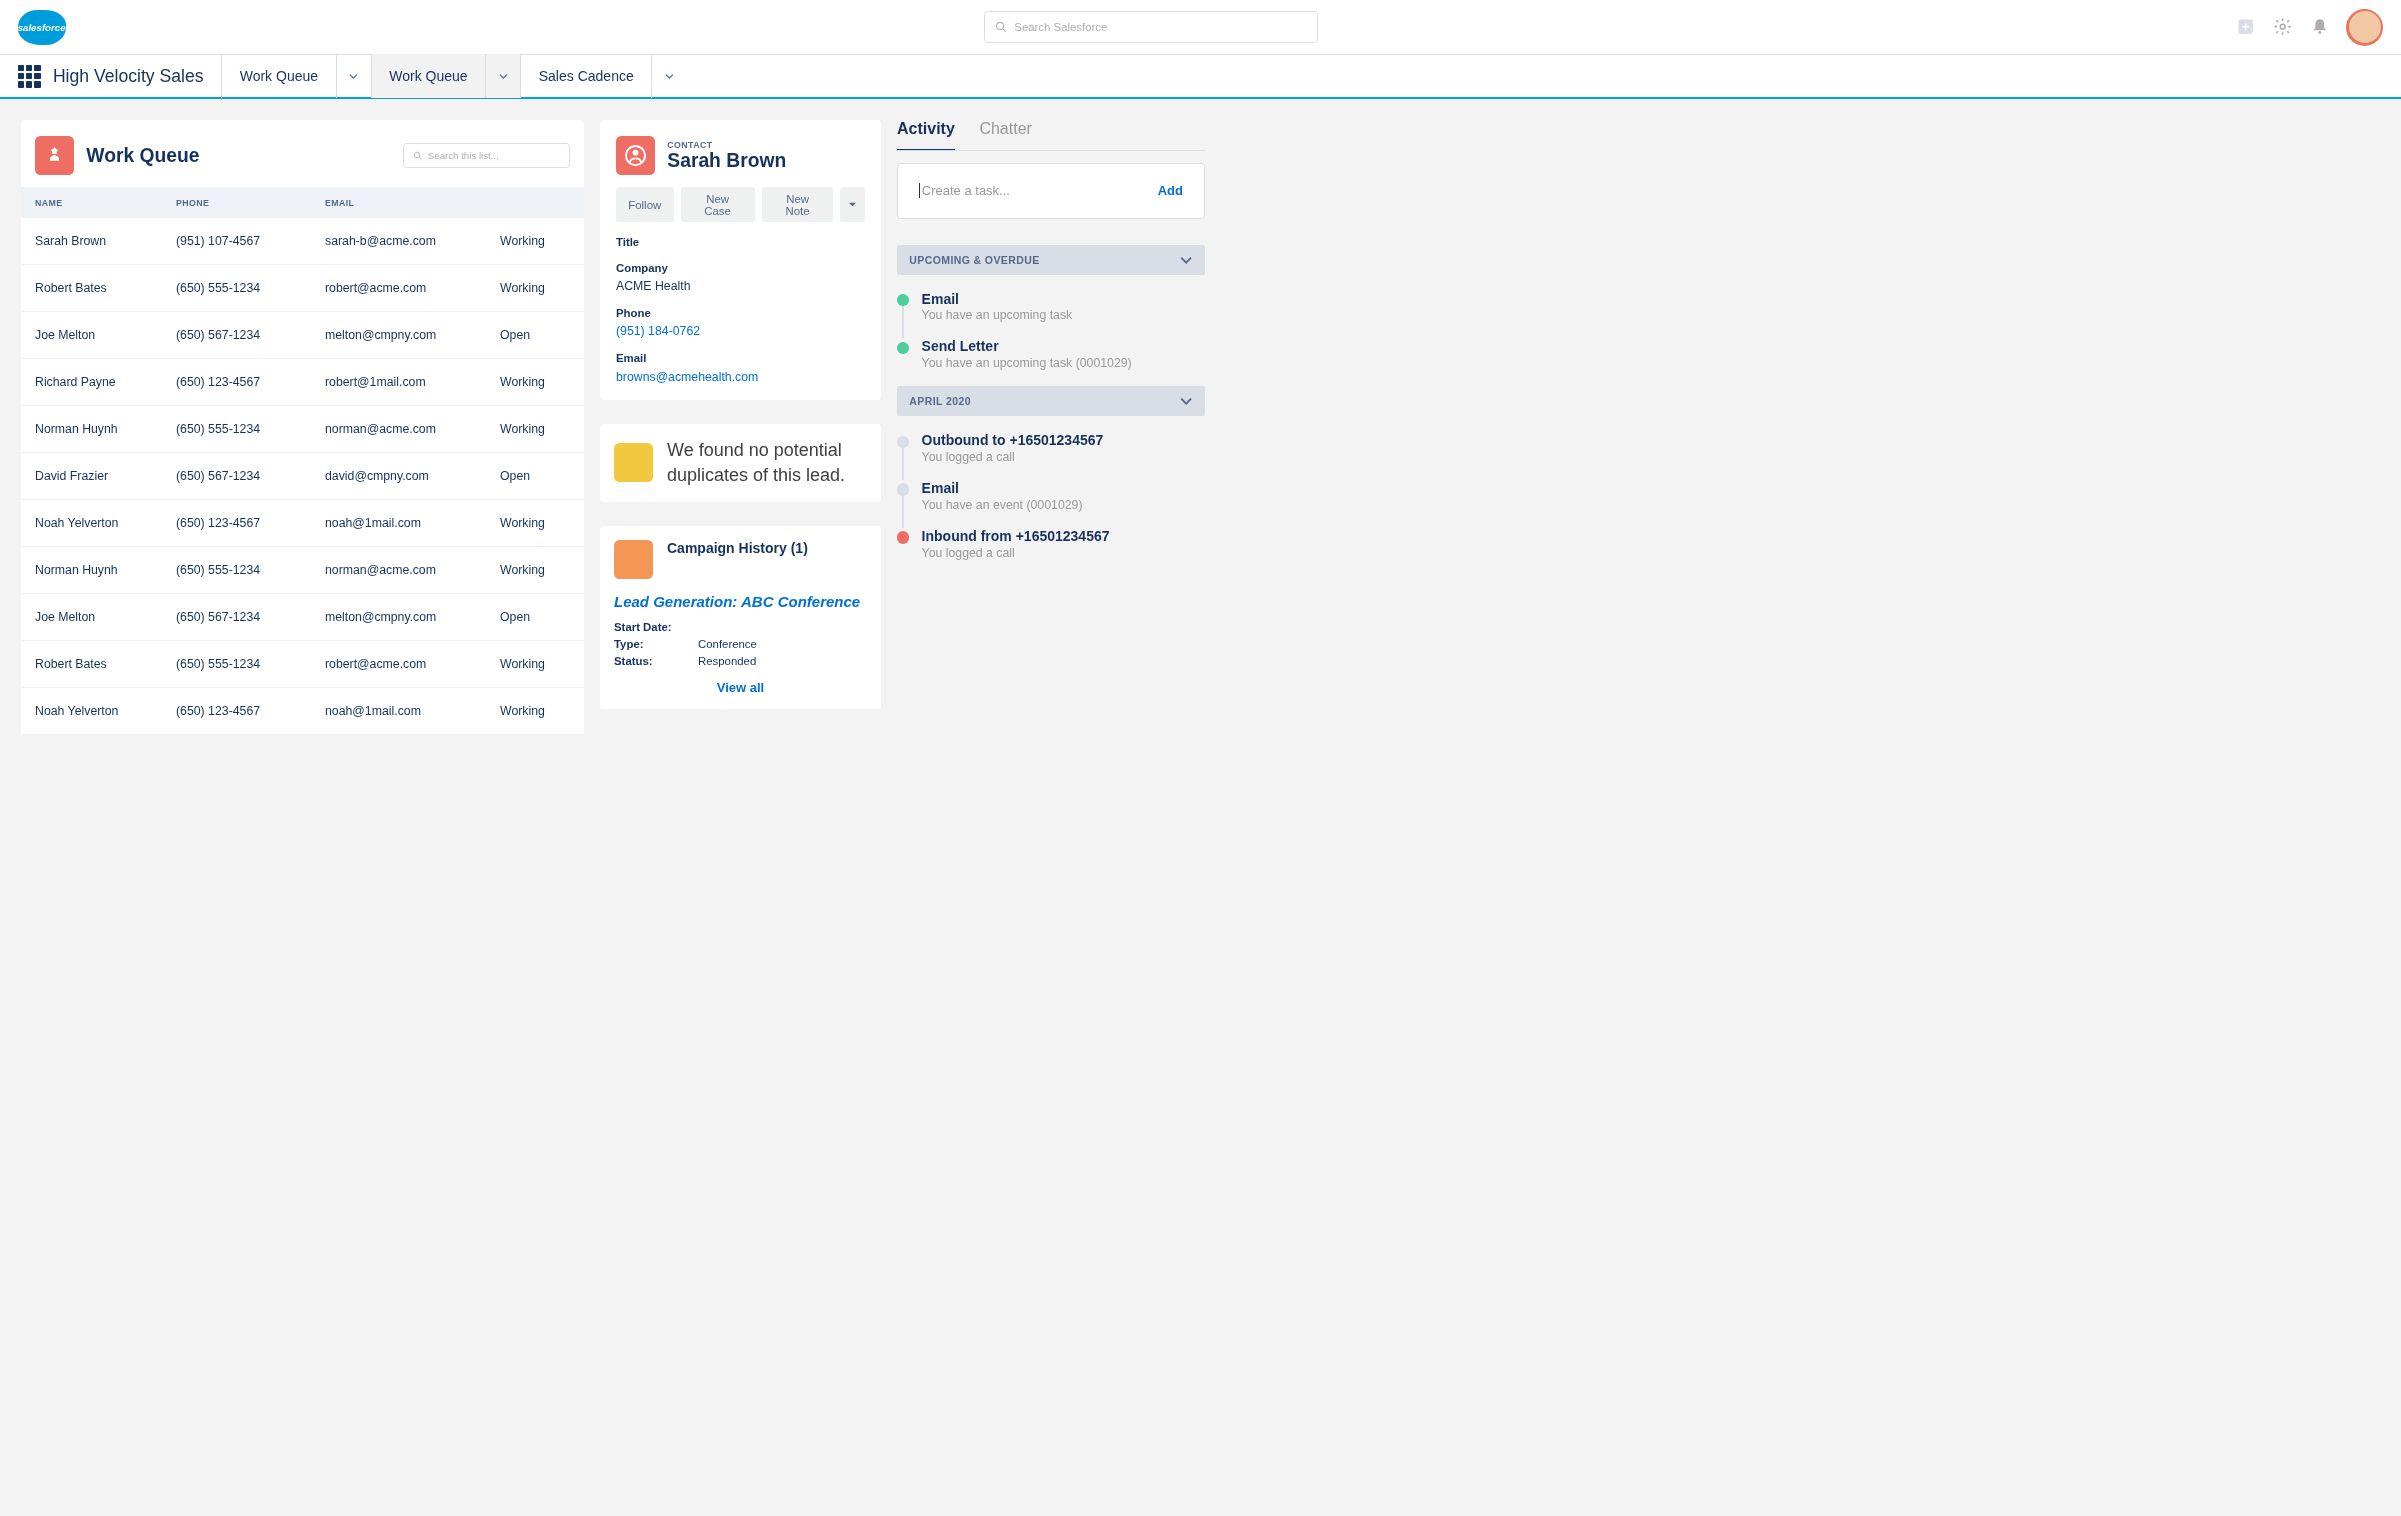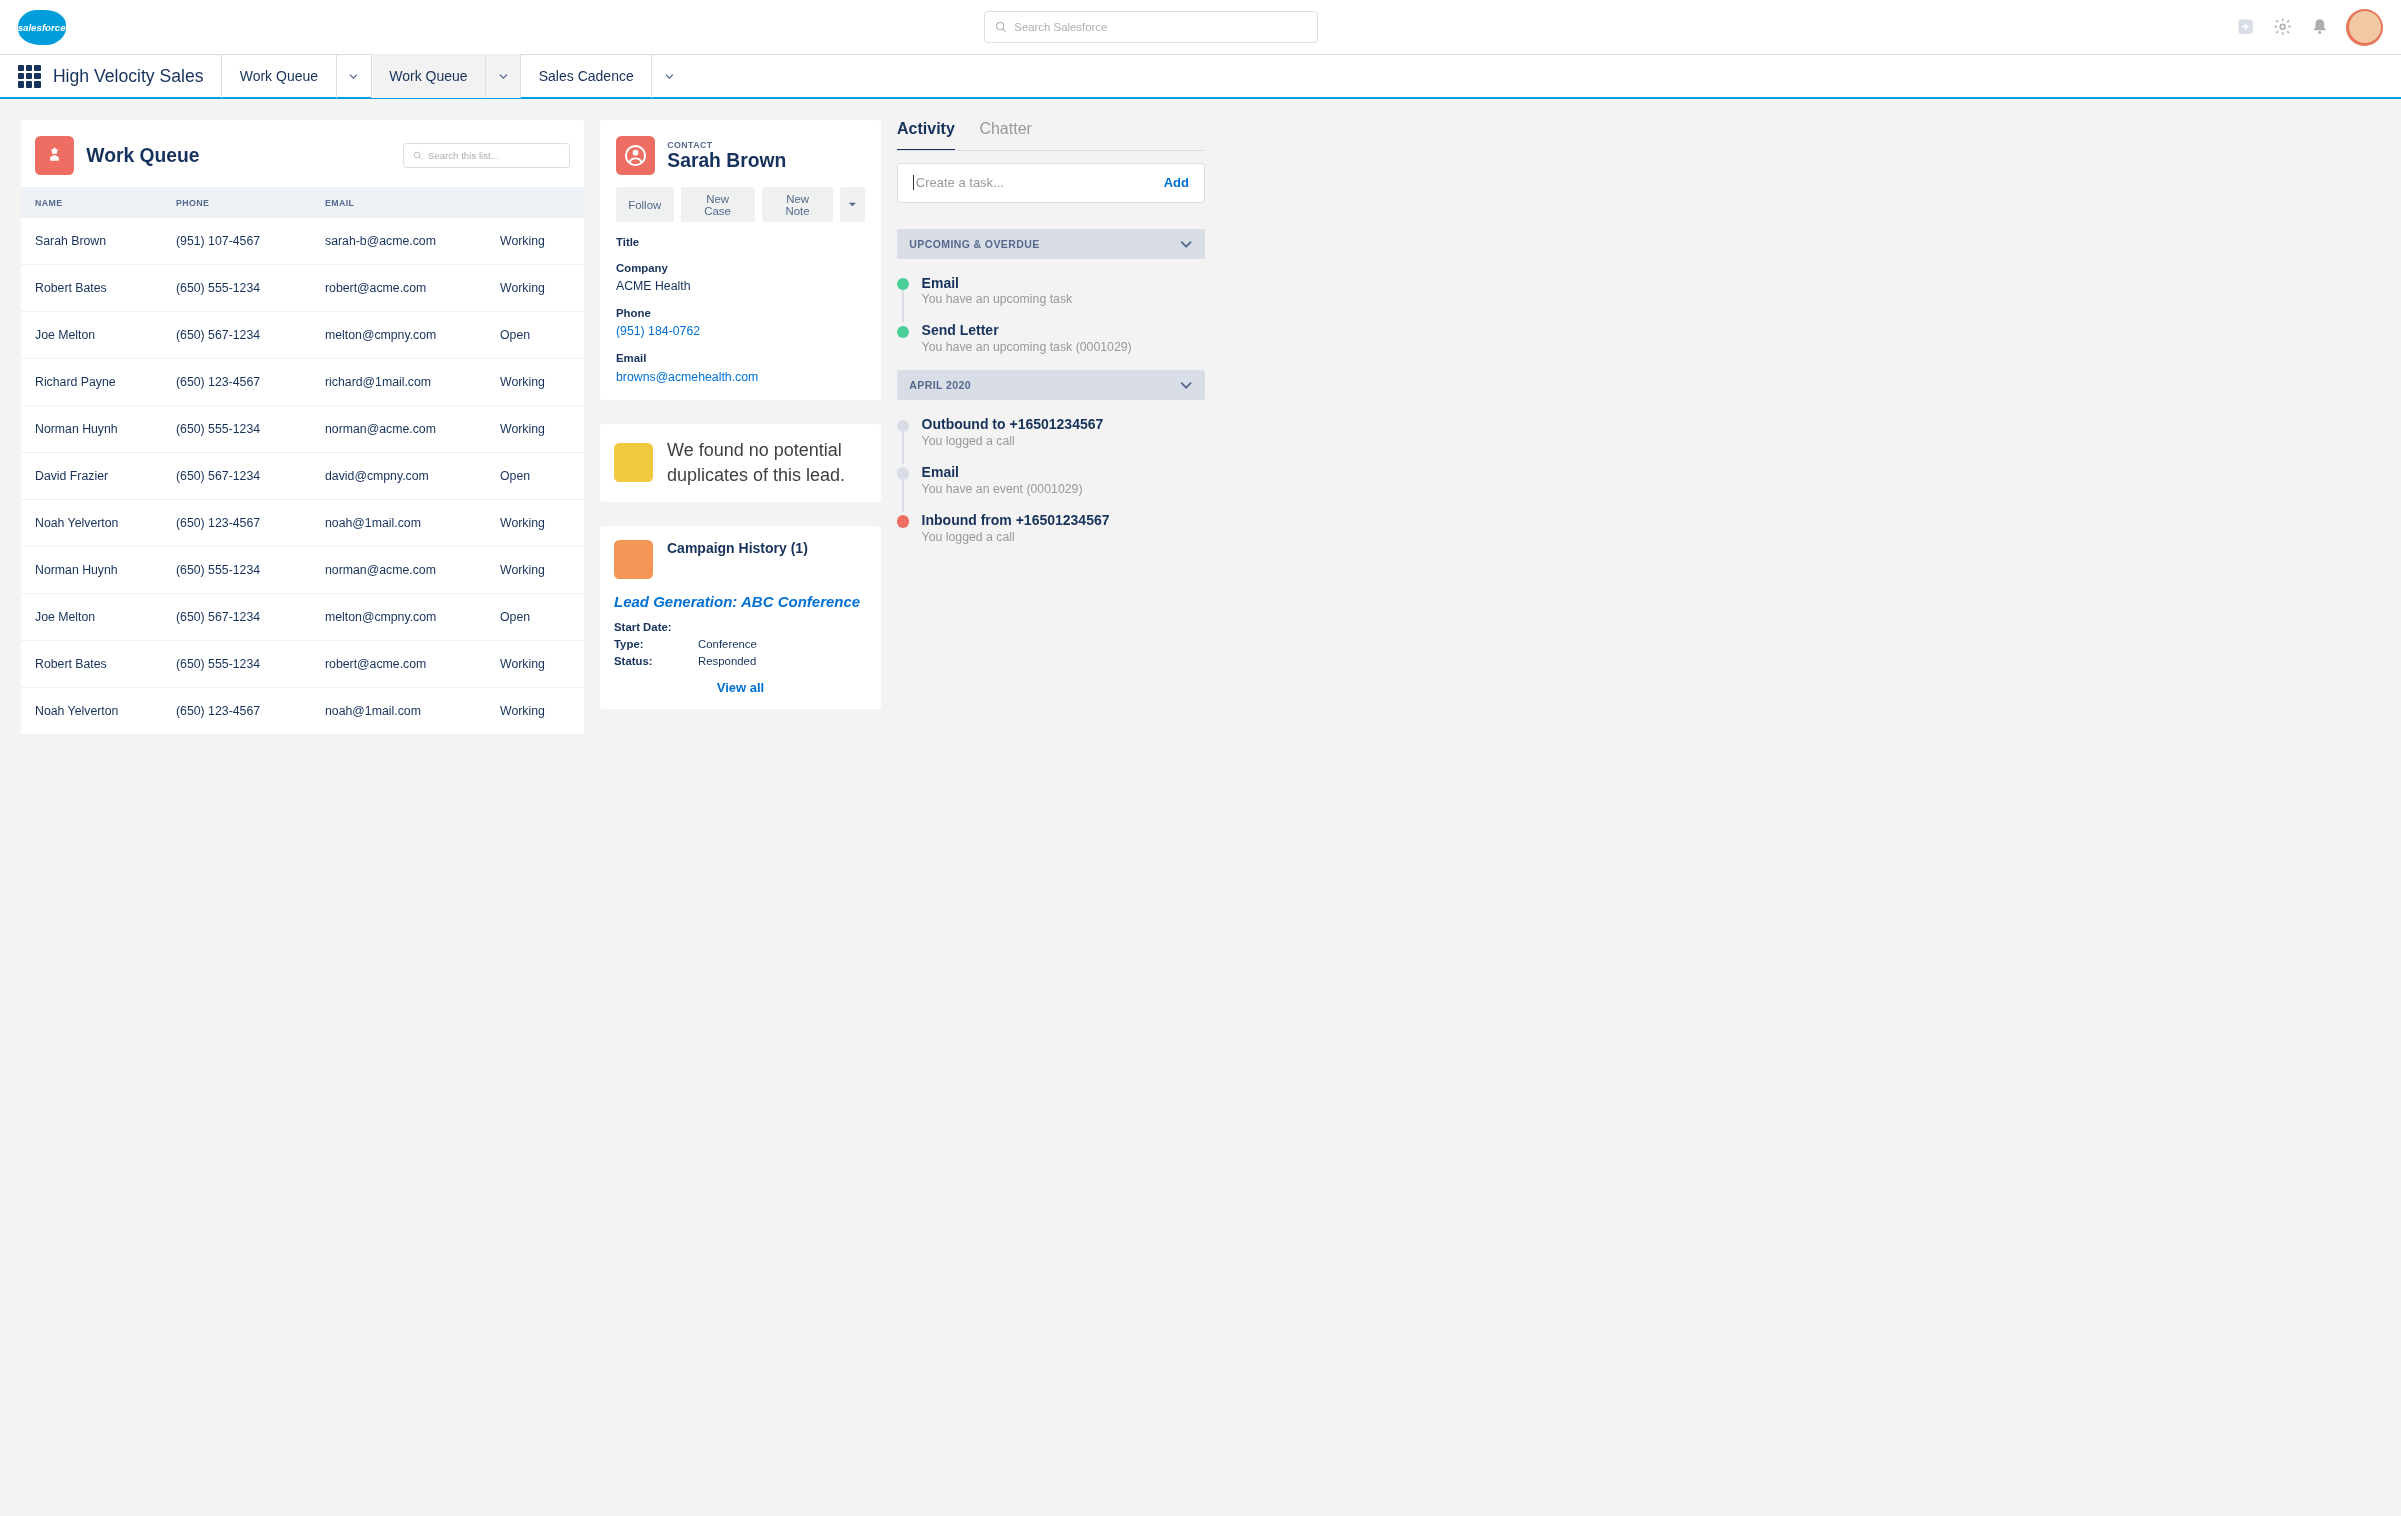--- a/index.html
+++ b/index.html
@@ -71,21 +71,21 @@
 .camp-row { display: flex; font-size: 11.4px; margin-bottom: 5.3px; }
 .camp-row .lbl { flex: 0 0 84px; font-weight: 600; }
 .camp-viewall { text-align: center; font-size: 13px; color: #0070d2; font-weight: 600; margin-top: 12.3px; cursor: pointer; }
 
 
 .activity { flex: 0 0 308px; background: transparent; }
 .act-tabs { display: flex; gap: 24.6px; font-size: 16px; margin-bottom: 12.3px; border-bottom: 0.9px solid #d8dde6; }
 .act-tab { padding-bottom: 10.5px; cursor: pointer; }
 .act-tab.active { font-weight: 700; color: #16325c; border-bottom: 1.8px solid #16325c; }
 .act-tab.inactive { color: #999; }
-.task-input { background: #fff; border: 0.9px solid #d8dde6; border-radius: 3.5px; height: 40px; display: flex; align-items: center; padding: 0 15px; margin-bottom: 26px; }
+.task-input { background: #fff; border: 0.9px solid #d8dde6; border-radius: 3.5px; height: 56px; display: flex; align-items: center; padding: 0 21px; margin-bottom: 26px; }
 .task-input span:first-child { flex: 1; color: #999; font-size: 13px; border-left: 0.9px solid #333; padding-left: 1.8px; }
 .task-add { color: #0070d2; font-size: 13px; font-weight: 600; cursor: pointer; }
 .act-section { background: #d8dde6; padding: 8.8px 12.3px; font-size: 10.5px; font-weight: 600; letter-spacing: 0.4px; color: #54698d; display: flex; justify-content: space-between; align-items: center; border-radius: 2.6px; margin-bottom: 16px; cursor: pointer; }
 .act-item { display: flex; gap: 12.3px; margin-bottom: 16px; position: relative; }
 .act-dot { width: 12.3px; height: 12.3px; border-radius: 50%; margin-top: 3.5px; flex-shrink: 0; position: relative; z-index: 1; }
 .dot-green { background: #4bce97; }
 .dot-grey { background: #d8dde6; }
 .dot-red { background: #ef6e64; }
 .act-content { flex: 1; }
 .act-item-title { font-size: 14px; font-weight: 700; color: #16325c; margin-bottom: 1.8px; }
@@ -213,21 +213,21 @@
         </div>
         <div class="wq-row">
           <div class="col-name">Joe Melton</div>
           <div class="col-phone">(650) 567-1234</div>
           <div class="col-email">melton@cmpny.com</div>
           <div class="col-status">Open</div>
         </div>
         <div class="wq-row">
           <div class="col-name">Richard Payne</div>
           <div class="col-phone">(650) 123-4567</div>
-          <div class="col-email">richard@1mail.com</div>
+          <div class="col-email">robert@1mail.com</div>
           <div class="col-status">Working</div>
         </div>
         <div class="wq-row">
           <div class="col-name">Norman Huynh</div>
           <div class="col-phone">(650) 555-1234</div>
           <div class="col-email">norman@acme.com</div>
           <div class="col-status">Working</div>
         </div>
         <div class="wq-row">
           <div class="col-name">David Frazier</div>

